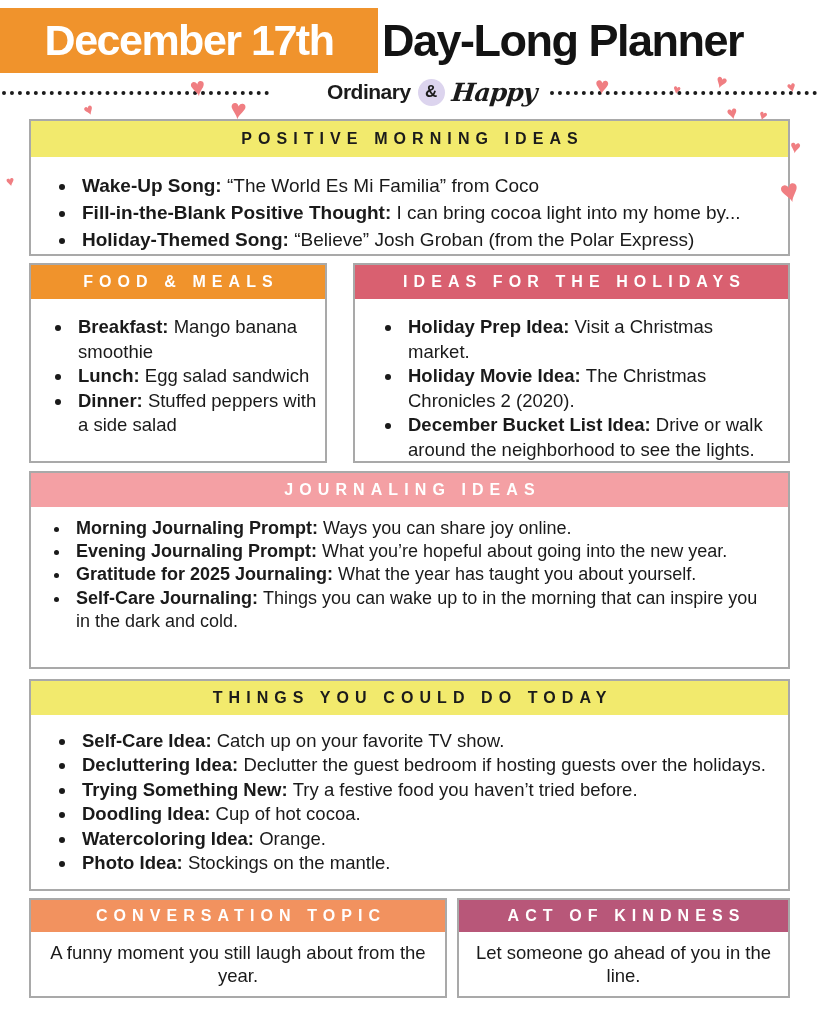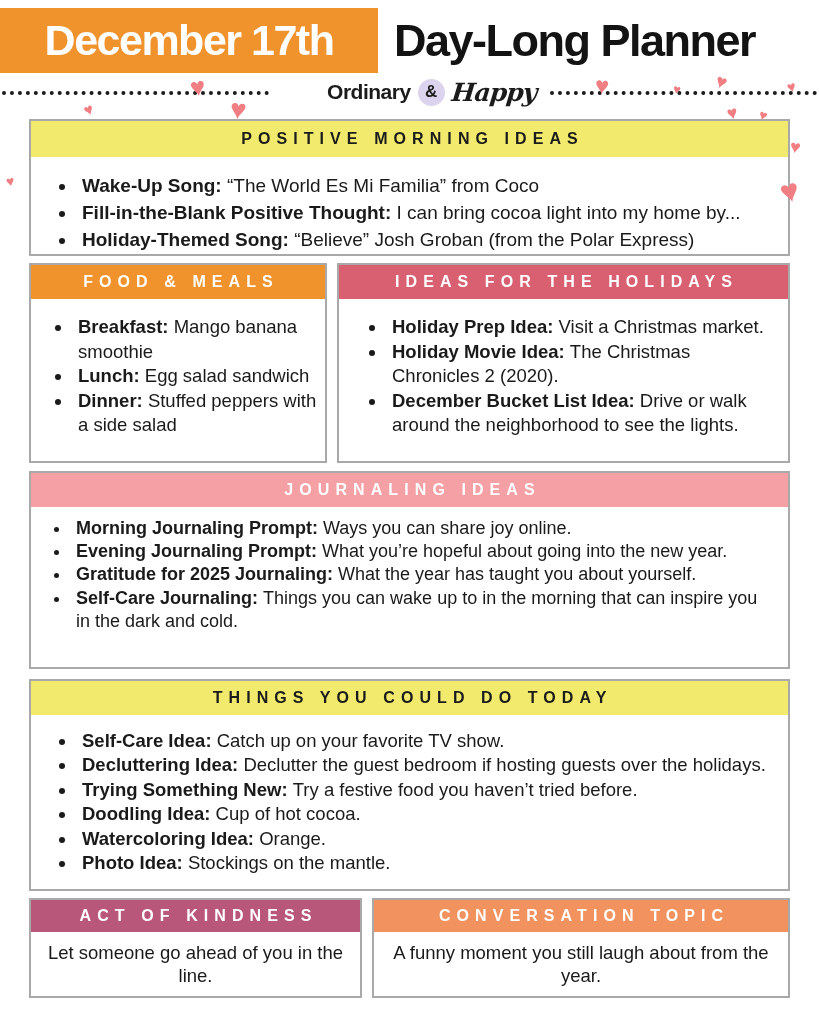--- a/index.html
+++ b/index.html
@@ -30,21 +30,21 @@
     flex: none;
   }
   .date-banner .date-text {
     color: #ffffff;
     font-size: 43px;
     font-weight: 800;
     letter-spacing: -1.5px;
     white-space: nowrap;
   }
   .main-title {
-    margin-left: 16px;
+    margin-left: 4px;
     font-size: 45px;
     font-weight: 800;
     letter-spacing: -1.5px;
     color: #131313;
     display: flex;
     align-items: center;
     white-space: nowrap;
   }
 
   
@@ -128,21 +128,21 @@
   }
   ul.items li { padding-left: 5px; }
   ul.items li b { font-weight: 700; }
 
   
   .sec-morning { height: 137px; margin-bottom: 7px; }
   .sec-morning .bar { height: 36px; }
   .sec-morning ul { padding: 15px 16px 0 46px; font-size: 19px; line-height: 1.43; }
 
   
-  .row-2 { display: flex; gap: 10px; margin-bottom: 8px; height: 200px; }
+  .row-2 { display: flex; gap: 26px; margin-bottom: 8px; height: 200px; }
   .sec-food { width: 298px; flex: none; }
   .sec-holidays { flex: 1; }
   .row-2 .bar { height: 34px; }
   .sec-food ul { padding: 16px 8px 0 42px; font-size: 18.5px; line-height: 1.33; }
   .sec-holidays ul { padding: 16px 24px 0 48px; font-size: 18.5px; line-height: 1.33; }
 
   
   .sec-journaling { height: 198px; margin-bottom: 10px; }
   .sec-journaling .bar { height: 34px; }
   .sec-journaling ul { padding: 10px 14px 0 40px; font-size: 18px; line-height: 1.29; }
@@ -242,27 +242,27 @@
           <li><b>Self-Care Idea: </b><span>Catch up on your favorite TV show.</span></li>
           <li><b>Decluttering Idea: </b><span>Declutter the guest bedroom if hosting guests over the holidays.</span></li>
           <li><b>Trying Something New: </b><span>Try a festive food you haven’t tried before.</span></li>
           <li><b>Doodling Idea: </b><span>Cup of hot cocoa.</span></li>
           <li><b>Watercoloring Idea: </b><span>Orange.</span></li>
           <li><b>Photo Idea: </b><span>Stockings on the mantle.</span></li>
         </ul>
     </section>
 
     <div class="row-bottom">
+      <section class="box sec-conversation">
+        <header class="bar salmon">CONVERSATION TOPIC</header>
+        <div class="center-text">A funny moment you still laugh about from the year.</div>
+      </section>
       <section class="box sec-kindness">
         <header class="bar mauve">ACT OF KINDNESS</header>
         <div class="center-text">Let someone go ahead of you in the line.</div>
-      </section>
-      <section class="box sec-conversation">
-        <header class="bar salmon">CONVERSATION TOPIC</header>
-        <div class="center-text">A funny moment you still laugh about from the year.</div>
       </section>
     </div>
 
   </div>
 
   <span class="heart" style="left:190px; top:74px; font-size:26px; transform:rotate(-8deg);">♥</span>
   <span class="heart" style="left:595px; top:74px; font-size:24px; transform:rotate(5deg);">♥</span>
   <span class="heart" style="left:673px; top:83px; font-size:13px; transform:rotate(12deg);">♥</span>
   <span class="heart" style="left:716px; top:72px; font-size:19px; transform:rotate(20deg);">♥</span>
   <span class="heart" style="left:787px; top:79px; font-size:15px; transform:rotate(-15deg);">♥</span>

